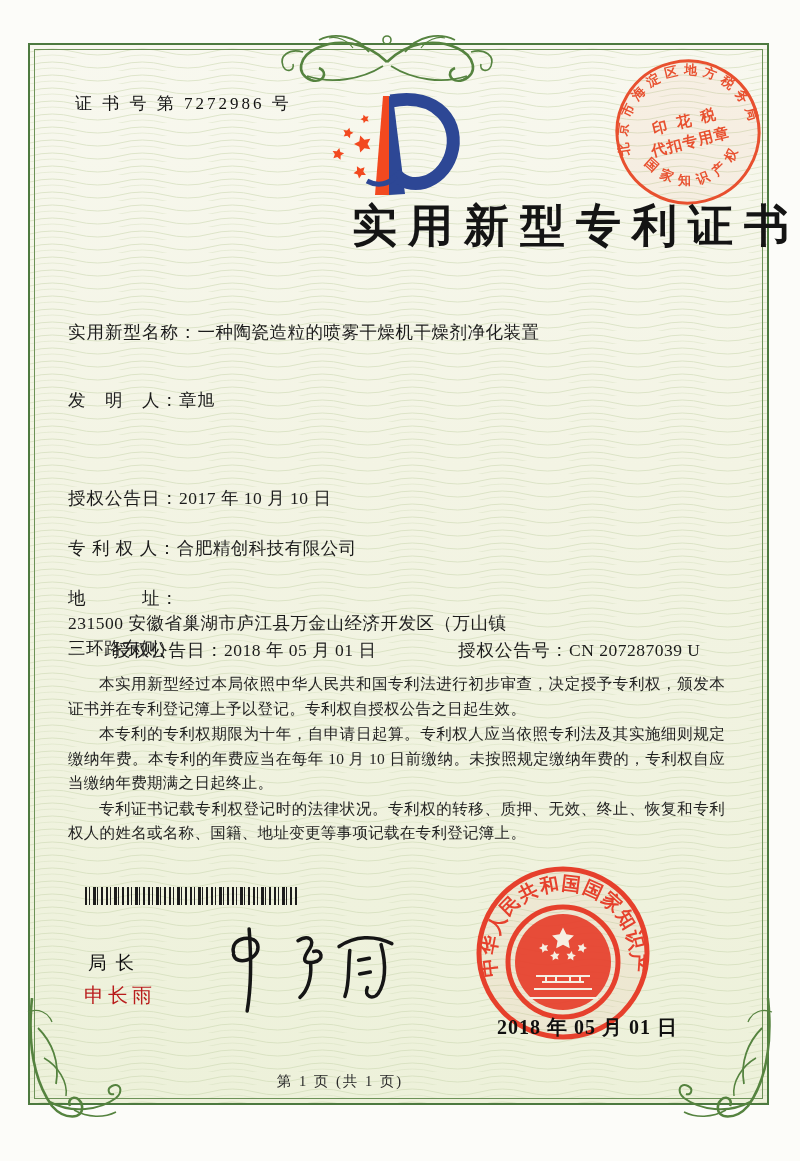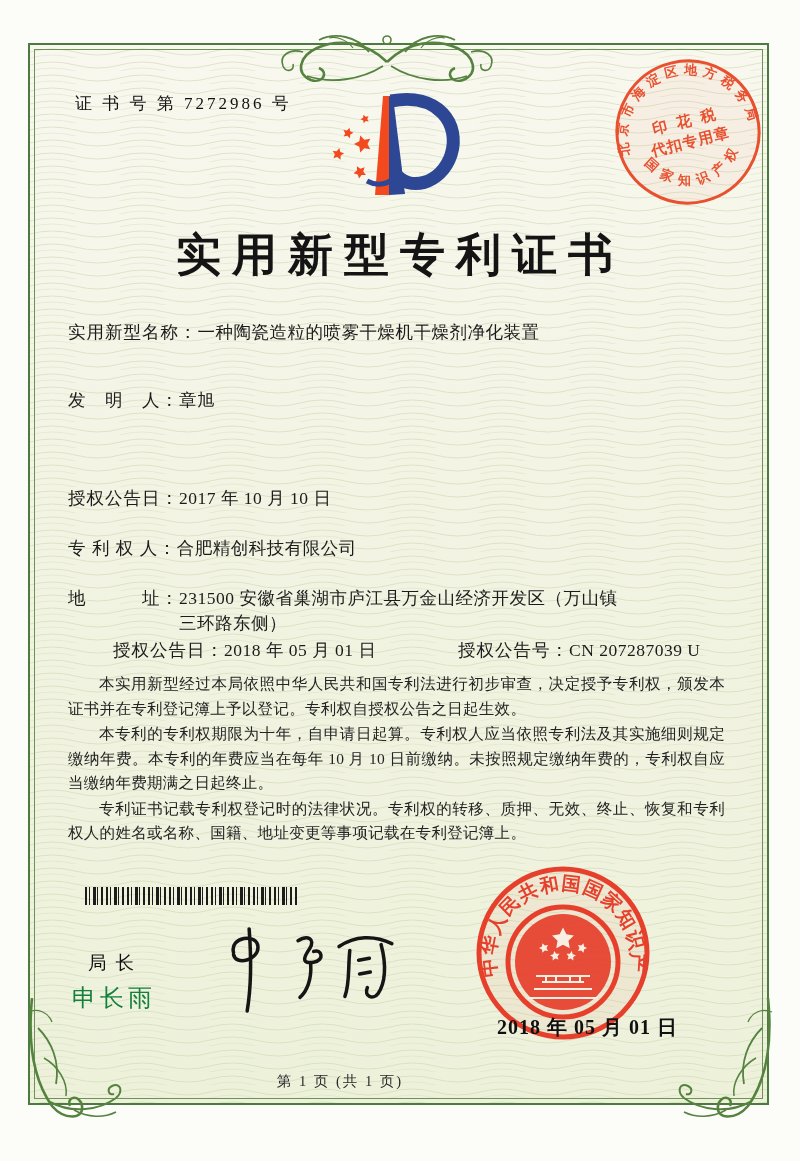--- a/index.html
+++ b/index.html
@@ -20,51 +20,51 @@
   .cert-frame-inner{
     position:absolute;inset:4px;border:1px solid #6d9258;pointer-events:none;
   }
   .guilloche{position:absolute;inset:0;width:100%;height:100%;opacity:.6;}
   
   .cert-no{
     position:absolute;left:75px;top:92px;font-size:17px;letter-spacing:3px;color:#111;
   }
   .logo{position:absolute;left:298px;top:88px;}
   .title{
-    position:absolute;left:0;top:225px;width:800px;text-align:center;
+    position:absolute;left:0;top:196px;width:800px;text-align:right;
     font-size:45px;font-weight:700;letter-spacing:11px;color:#141414;
   }
   
   .tax-stamp{position:absolute;left:606px;top:50px;width:164px;height:164px;transform:rotate(-14deg);}
   
   .field-row{position:absolute;left:68px;display:flex;font-size:17.5px;line-height:25px;color:#1b1b1b;}
   .field-label{flex:none;letter-spacing:1px;}
   .field-value{white-space:pre-line;letter-spacing:.5px;}
   .row-1{top:320px;} .row-2{top:388px;} .row-3{top:438px;}
-  .row-4{top:486px;} .row-5{top:536px;} .row-6{top:586px;width:620px;}
+  .row-4{top:486px;} .row-5{top:536px;} .row-6{top:586px;width:620px;flex-direction:column;}
   .row-grant-date{top:638px;margin-left:45px;} .row-grant-no{top:638px;left:458px;}
   
   .paragraphs{position:absolute;left:68px;top:672px;width:668px;}
   .paragraphs p{
     margin:0 11px 1px 0;text-indent:2em;font-size:15.5px;line-height:24.5px;
     text-align:justify;color:#232323;letter-spacing:.3px;
   }
   
   .barcode{
     position:absolute;left:85px;top:887px;width:212px;height:18px;
     background:repeating-linear-gradient(90deg,
       #1c1c1c 0 2px,transparent 2px 4px,
       #1c1c1c 4px 5px,transparent 5px 8px,
       #1c1c1c 8px 11px,transparent 11px 12px,
       #1c1c1c 12px 13px,transparent 13px 16px,
       #1c1c1c 16px 18px,transparent 18px 21px);
   }
   
   .sig-title{position:absolute;left:88px;top:950px;font-size:18.5px;letter-spacing:9px;color:#111;}
-  .sig-name{position:absolute;left:72px;top:982px;font-size:24px;letter-spacing:4px;color:#15803d;}
+  .sig-name{position:absolute;left:84px;top:982px;font-size:20px;letter-spacing:4px;color:#b91c1c;}
   .signature-svg{position:absolute;left:212px;top:922px;}
   
   .seal{position:absolute;left:468px;top:858px;width:190px;height:190px;}
   .seal-date{
     position:absolute;left:497px;top:1014px;font-size:20px;font-weight:700;
     color:#101010;letter-spacing:1px;
   }
   
   .footer{
     position:absolute;left:0;top:1072px;width:680px;text-align:center;

